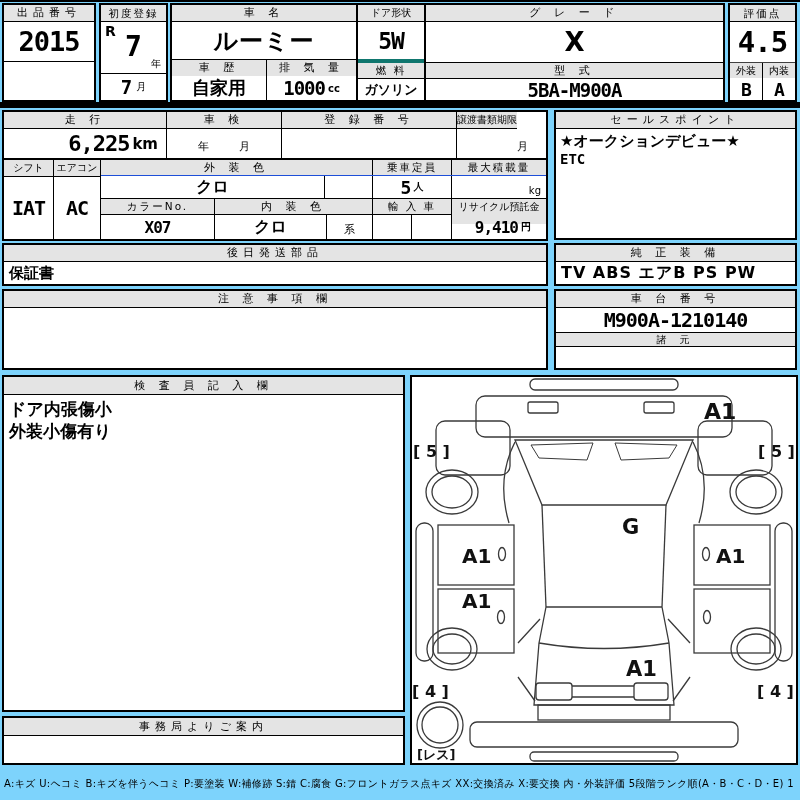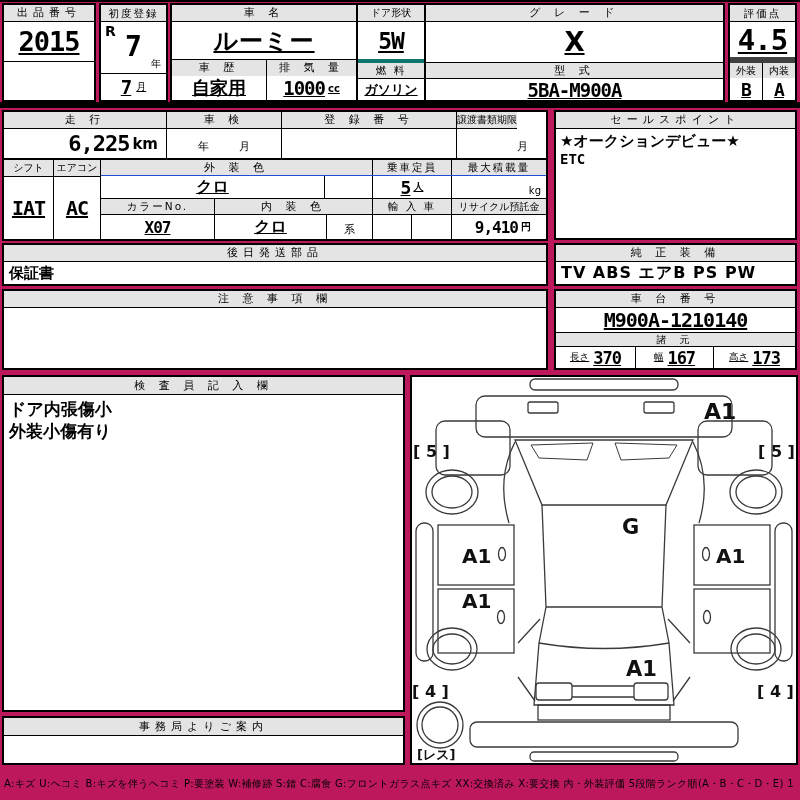--- a/index.html
+++ b/index.html
@@ -1,29 +1,29 @@
 <!DOCTYPE html>
 <html><head>
 <meta charset="utf-8">
 <style>
   html,body{margin:0;padding:0;background:#fff;}
-  #sheet{position:relative;width:800px;height:800px;background:#be185d;color:#000;
+  #sheet{position:relative;width:800px;height:800px;background:#7dd3fc;color:#000;
          font-family:"DejaVu Sans","Liberation Sans",sans-serif;overflow:hidden;}
   .band{position:absolute;background:#000;}
   .box{position:absolute;border:2px solid #000;background:#fff;box-sizing:border-box;
        display:flex;flex-direction:column;}
   .hdr{background:#e4e4e4;border-bottom:1px solid #000;font-size:11px;line-height:16px;
        height:16px;text-align:center;letter-spacing:5px;white-space:nowrap;overflow:hidden;
        flex:0 0 auto;}
   .hdr.tight{letter-spacing:2px;font-size:10.5px;}
   .hdr.tiny{letter-spacing:0;font-size:10px;}
   .r{display:flex;flex-direction:row;box-sizing:border-box;}
   .c{box-sizing:border-box;border-right:1px solid #000;overflow:hidden;}
   .c:last-child{border-right:none;}
-  .cell{display:flex;align-items:center;justify-content:center;box-sizing:border-box;overflow:hidden;text-decoration:underline;}
+  .cell{display:flex;align-items:center;justify-content:center;box-sizing:border-box;overflow:hidden;}
   .v{font-weight:bold;}
   .num{font-family:"DejaVu Sans Mono","Liberation Mono",monospace;font-weight:bold;letter-spacing:-1px;}
   .unit{font-size:10px;font-weight:bold;margin-left:3px;}
   .legend{position:absolute;font-size:10px;letter-spacing:0.3px;white-space:nowrap;}
   svg text{font-family:"DejaVu Sans","Liberation Sans",sans-serif;}
 </style>
 </head>
 <body>
 
 <div id="sheet">
@@ -89,21 +89,21 @@
         <span class="v" style="font-size:26px">X</span>
       </div>
     <div class="hdr" style="height:15px;line-height:15px">型 式</div>
     <div class="cell" style="flex:1">
         <span class="num" style="font-size:19px">5BA-M900A</span>
       </div>
   </div>
 
   <div class="box" style="left:728px;top:3px;width:69px;height:99px">
     <div class="hdr tight">評価点</div>
-    <div class="cell" style="height:41px;border-bottom:6px solid #404040">
+    <div class="cell" style="height:41px;border-bottom:1px solid #404040">
         <span class="num" style="font-size:29px">4.5</span>
       </div>
     <div class="r" style="height:15px;border-bottom:1px solid #000">
       <div class="c hdr tiny" style="width:33px;border-bottom:none;height:15px;line-height:15px">外装</div>
       <div class="c hdr tiny" style="flex:1;border-bottom:none;height:15px;line-height:15px">内装</div>
     </div>
     <div class="r" style="flex:1">
       <div class="c cell" style="width:33px">
           <span class="num" style="font-size:18px">B</span>
         </div>
@@ -176,21 +176,21 @@
         <div class="c cell" style="width:79px">
           <span class="num" style="font-size:18px">5</span>
           <span class="unit">人</span>
         </div>
         <div class="c" style="flex:1;display:flex;align-items:flex-end;justify-content:flex-end;padding:0 5px 2px 0;font-size:10px">kg</div>
       </div>
       <div class="r" style="height:16px;border-bottom:1px solid #000">
         <div class="c hdr tight" style="width:114px;border-bottom:none;height:15px;line-height:15px">カラーNo.</div>
         <div class="c hdr" style="width:158px;border-bottom:none;height:15px;line-height:15px">内 装 色</div>
         <div class="c hdr tight" style="width:79px;border-bottom:none;height:15px;line-height:15px">輸 入 車</div>
-        <div class="c hdr tiny" style="flex:1;border-bottom:none;height:15px;line-height:15px">リサイクル預託金</div>
+        <div class="c hdr tiny" style="flex:1;border-bottom:none;height:25px;line-height:15px">リサイクル預託金</div>
       </div>
       <div class="r" style="flex:1">
         <div class="c cell" style="width:114px">
             <span class="num" style="font-size:16px">X07</span>
           </div>
         <div class="c cell" style="width:112px">
             <span class="v" style="font-size:16px">クロ</span>
           </div>
         <div class="c" style="width:46px;display:flex;align-items:flex-end;justify-content:center;padding-bottom:2px;font-size:11px">系</div>
         <div class="c" style="width:39px"></div>
@@ -219,34 +219,20 @@
   <div class="box" style="left:2px;top:289px;width:546px;height:81px">
     <div class="hdr">注 意 事 項 欄</div>
     <div style="flex:1"></div>
   </div>
   <div class="box" style="left:554px;top:289px;width:243px;height:81px">
     <div class="hdr">車 台 番 号</div>
     <div class="cell" style="height:25px;border-bottom:1px solid #000">
         <span class="num" style="font-size:20px">M900A-1210140</span>
       </div>
     <div class="hdr" style="height:13px;line-height:13px;font-size:10px">諸 元</div>
-    <div class="r" style="flex:1">
-      <div class="c cell" style="width:80px;gap:4px">
-        <span style="font-size:9.5px">長さ</span>
-        <span class="num" style="font-size:17px">370</span>
-      </div>
-      <div class="c cell" style="width:78px;gap:4px">
-        <span style="font-size:9.5px">幅</span>
-        <span class="num" style="font-size:17px">167</span>
-      </div>
-      <div class="c cell" style="flex:1;gap:4px">
-        <span style="font-size:9.5px">高さ</span>
-        <span class="num" style="font-size:17px">173</span>
-      </div>
-    </div>
   </div>
 
   <div class="box" style="left:2px;top:375px;width:403px;height:337px">
     <div class="hdr" style="height:17px;line-height:17px">検 査 員 記 入 欄</div>
     <div style="flex:1;padding:3px 5px;text-align:left">
       <div class="v" style="font-size:17px;line-height:22px">ドア内張傷小</div>
       <div class="v" style="font-size:17px;line-height:22px">外装小傷有り</div>
     </div>
   </div>
   <div class="box" style="left:2px;top:716px;width:403px;height:49px">

